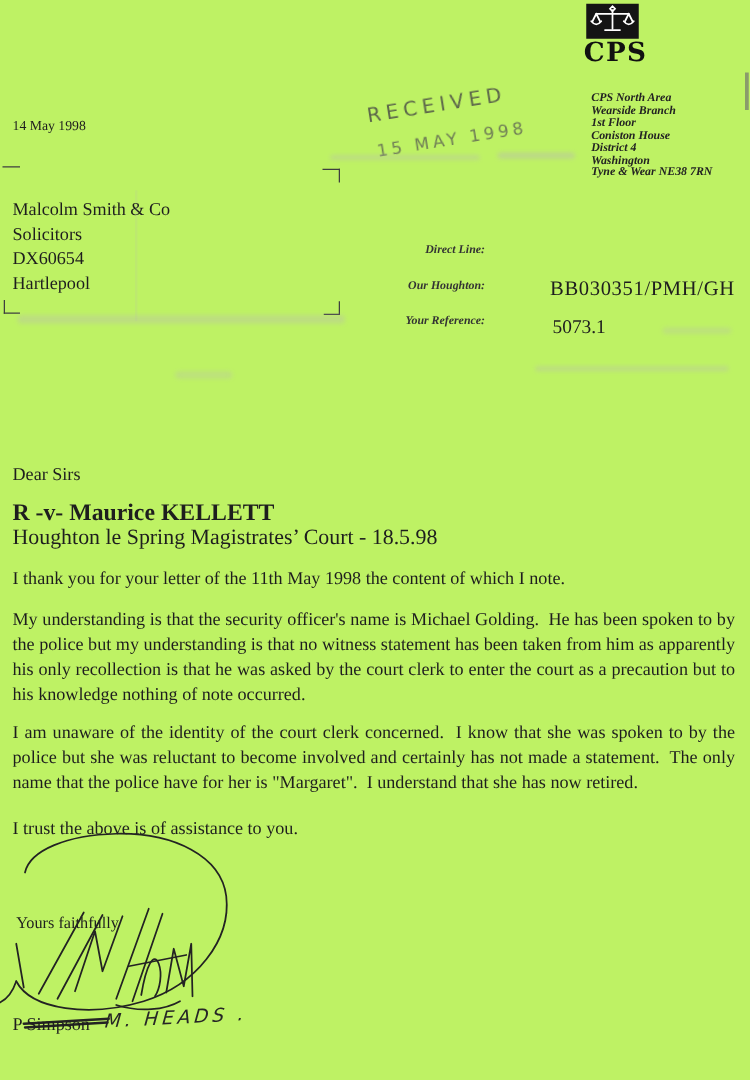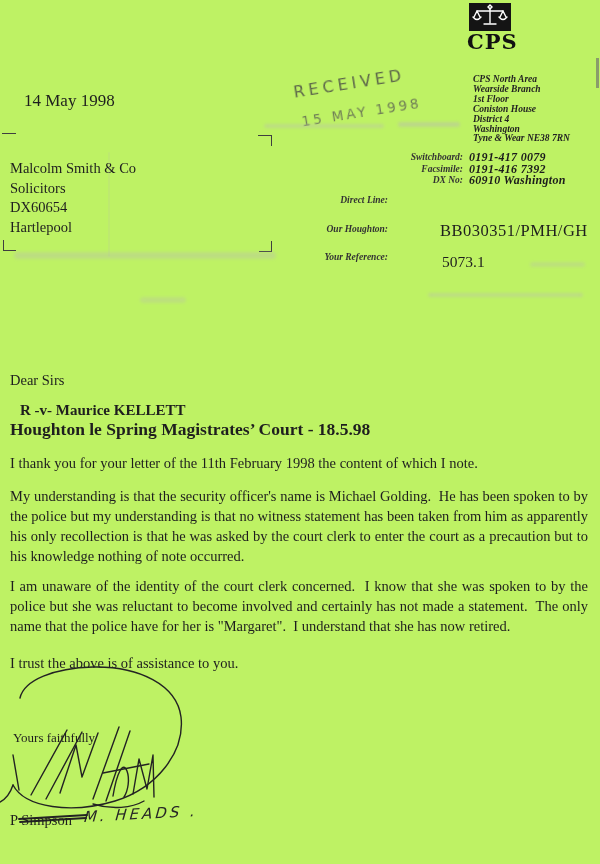--- a/index.html
+++ b/index.html
@@ -22,42 +22,42 @@
   .contact-value{margin-left:6px;font-size:12px;font-weight:bold;color:#1c1c1c;letter-spacing:0.3px;}
   .ref-label{font-style:italic;font-size:9.5px;font-weight:bold;color:#333;
     width:88px;text-align:right;}
   .lbl-direct{left:300px;top:195px;}
   .lbl-ourref{left:300px;top:224px;}
   .lbl-yourref{left:300px;top:252px;}
   .val-ourref{left:440px;top:221px;font-size:16.5px;letter-spacing:0.5px;}
   .val-yourref{left:442px;top:253px;font-size:15.5px;}
 
   
-  .date{left:24px;top:91px;font-size:17px;line-height:20px;}
+  .date{left:10px;top:91px;font-size:11px;line-height:20px;}
   .stamp1{left:293px;top:74px;font-family:"DejaVu Sans",sans-serif;
     font-size:16px;letter-spacing:4px;color:rgba(68,68,68,0.8);
     transform:rotate(-9deg);filter:blur(0.4px);}
   .stamp2{left:301px;top:104px;font-family:"DejaVu Sans",sans-serif;
     font-size:13.5px;letter-spacing:3px;color:rgba(80,80,80,0.72);
     transform:rotate(-9deg);filter:blur(0.5px);}
   .recipient{left:10px;top:159px;font-size:14.5px;line-height:19.5px;}
   .mk-tl{left:2px;top:133px;width:14px;height:8px;border-top:1.2px solid #3f3f3f;}
   .mk-tr{left:258px;top:135px;width:13px;height:10px;
     border-top:1.2px solid #3f3f3f;border-right:1.2px solid #3f3f3f;}
   .mk-bl{left:3px;top:240px;width:12px;height:10px;
     border-left:1.2px solid #3f3f3f;border-bottom:1.2px solid #3f3f3f;}
   .mk-br{left:259px;top:241px;width:12px;height:10px;
     border-right:1.2px solid #3f3f3f;border-bottom:1.2px solid #3f3f3f;}
 
   
   .bodytext{left:10px;width:578px;font-size:14.5px;line-height:20px;
     text-align:justify;white-space:pre-wrap;margin:0;font-family:Liberation Serif, serif;}
   .salutation{top:370px;}
-  .subj1{left:20px;top:402px;font-size:15px;font-weight:bold;line-height:17px;}
-  .subj2{left:10px;top:419px;font-size:17.5px;font-weight:bold;line-height:20px;}
+  .subj1{left:10px;top:402px;font-size:19px;font-weight:bold;line-height:17px;}
+  .subj2{left:10px;top:419px;font-size:17.5px;font-weight:normal;line-height:20px;}
   .p1{top:453px;}
   .p2{top:486px;}
   .p3{top:576px;}
   .p4{top:653px;}
   .closing{left:13px;top:730px;font-size:13px;}
 
   
   .sig-svg{left:0;top:660px;}
   .handwritten{left:84px;top:805px;font-family:"DejaVu Sans",sans-serif;
     font-size:15px;font-style:italic;letter-spacing:3px;color:#262626;
@@ -101,34 +101,20 @@
   <div class="abs office">
     <div>CPS North Area</div>
     <div>Wearside Branch</div>
     <div>1st Floor</div>
     <div>Coniston House</div>
     <div>District 4</div>
     <div>Washington</div>
     <div>Tyne &amp; Wear NE38 7RN</div>
   </div>
 
-  <div class="abs contacts">
-    <div class="contact-row">
-      <span class="contact-label">Switchboard:</span>
-      <span class="contact-value">0191-417 0079</span>
-    </div>
-    <div class="contact-row">
-      <span class="contact-label">Facsimile:</span>
-      <span class="contact-value">0191-416 7392</span>
-    </div>
-    <div class="contact-row">
-      <span class="contact-label">DX No:</span>
-      <span class="contact-value">60910 Washington</span>
-    </div>
-  </div>
 
   <div class="abs ref-label lbl-direct">Direct Line:</div>
   <div class="abs ref-label lbl-ourref">Our Houghton:</div>
   <div class="abs val-ourref">BB030351/PMH/GH</div>
   <div class="abs ref-label lbl-yourref">Your Reference:</div>
   <div class="abs val-yourref">5073.1</div>
 
   <div class="abs date">14 May 1998</div>
 
   <div class="abs stamp1">RECEIVED</div>
@@ -142,21 +128,21 @@
   <div class="abs recipient">
     <div>Malcolm Smith &amp; Co</div>
     <div>Solicitors</div>
     <div>DX60654</div>
     <div>Hartlepool</div>
   </div>
 
   <p class="abs bodytext salutation">Dear Sirs</p>
   <div class="abs subj1">R -v- Maurice KELLETT</div>
   <div class="abs subj2">Houghton le Spring Magistrates’ Court - 18.5.98</div>
-  <p class="abs bodytext p1">I thank you for your letter of the 11th February 1998 the content of which I note.</p>
+  <p class="abs bodytext p1">I thank you for your letter of the 11th May 1998 the content of which I note.</p>
   <p class="abs bodytext p2">My understanding is that the security officer's name is Michael Golding.  He has been spoken to by the police but my understanding is that no witness statement has been taken from him as apparently his only recollection is that he was asked by the court clerk to enter the court as a precaution but to his knowledge nothing of note occurred.</p>
   <p class="abs bodytext p3">I am unaware of the identity of the court clerk concerned.  I know that she was spoken to by the police but she was reluctant to become involved and certainly has not made a statement.  The only name that the police have for her is "Margaret".  I understand that she has now retired.</p>
   <p class="abs bodytext p4">I trust the above is of assistance to you.</p>
   <div class="abs closing">Yours faithfully</div>
 
   <svg class="abs sig-svg" width="240" height="190" viewBox="0 0 240 190">
     <g stroke="#232323" stroke-width="1.4" fill="none" stroke-linecap="round" stroke-linejoin="round">
       <path d="M 20 38 C 24 20 54 8 93 7 C 139 6 177 25 181 57 C 185 92 157 128 115 141 C 72 154 25 148 13 125"></path>
       <path d="M 13 125 C 10 134 6 139 0 142"></path>
       <path d="M 13 95 L 19 130"></path>

